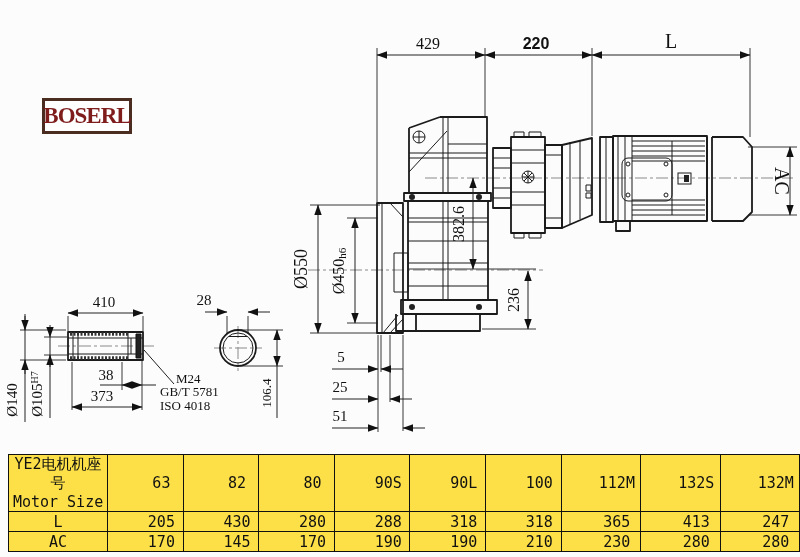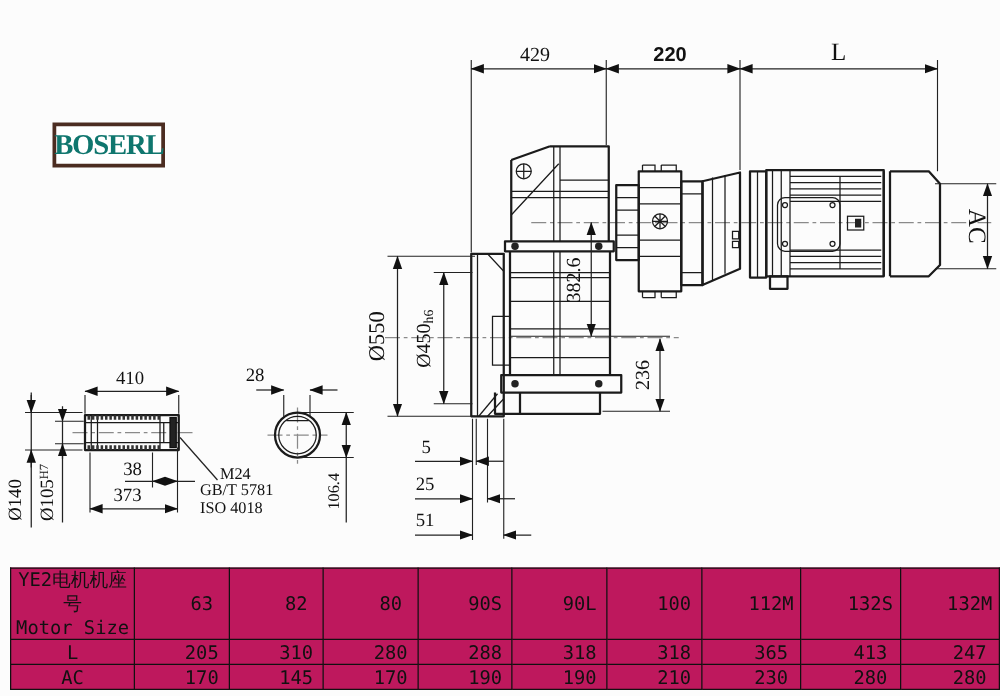--- a/index.html
+++ b/index.html
@@ -1,35 +1,35 @@
 <!DOCTYPE html>
 <html><head>
 <meta charset="utf-8">
 <style>
   html,body{margin:0;padding:0;}
   body{width:800px;height:557px;background:#fff;font-family:"Liberation Sans",sans-serif;}
   #stage{position:relative;width:800px;height:557px;background:#fcfcfc;overflow:hidden;}
   #title{position:absolute;left:3px;top:0px;font-size:26px;font-weight:bold;color:#0a0a0a;letter-spacing:0px;white-space:nowrap;}
   #logo{position:absolute;left:42px;top:98px;width:84px;height:30px;border:3px solid #4b2c21;background:#fff;
         display:flex;align-items:center;justify-content:center;}
-  #logo span{font-family:"Liberation Serif",serif;font-weight:bold;font-size:23px;color:#0f766e;letter-spacing:-1px;}
+  #logo span{font-family:"Liberation Serif",serif;font-weight:bold;font-size:23px;color:#7f1d1d;letter-spacing:-1px;}
   svg{position:absolute;left:0;top:0;}
   svg text{fill:#111;}
   .ds{font-family:"Liberation Serif",serif;font-size:15px;}
   .dm{font-family:"Liberation Serif",serif;font-size:16px;}
   .db{font-family:"Liberation Sans",sans-serif;font-weight:bold;font-size:16px;}
   .dl{font-family:"Liberation Serif",serif;font-size:20px;}
   .dn{font-family:"Liberation Serif",serif;font-size:13px;}
   .o{stroke:#1b1b1b;stroke-width:1.8;fill:none;stroke-linejoin:round;}
   .t{stroke:#1b1b1b;stroke-width:1;fill:none;}
   .e{stroke:#222;stroke-width:0.9;fill:none;}
   .d{stroke:#222;stroke-width:1;fill:none;}
   .cl{stroke:#8a8a8a;stroke-width:1;fill:none;stroke-dasharray:12 3 3 3;}
   .knurl{stroke:#333;stroke-width:3.5;fill:none;stroke-dasharray:2 1.5;}
-  #spec-table{position:absolute;left:8px;top:454px;border-collapse:collapse;table-layout:fixed;background:#be185d;}
+  #spec-table{position:absolute;left:8px;top:454px;border-collapse:collapse;table-layout:fixed;background:#fde047;}
   #spec-table td{border:1.6px solid #111;text-align:center;vertical-align:middle;
       font-family:"DejaVu Sans Mono",monospace;font-size:15px;color:#111;padding:0;height:19px;}
   #spec-table td.hd{height:42px;font-size:15px;line-height:1.25;}
   #spec-table td.lab{width:137px;}
   #spec-table td.c{width:54px;padding-left:32px;}
 </style>
 </head>
 <body>
 
 <div id="stage">
@@ -210,21 +210,21 @@
           <td class="hd c">90S</td>
           <td class="hd c">90L</td>
           <td class="hd c">100</td>
           <td class="hd c">112M</td>
           <td class="hd c">132S</td>
           <td class="hd c">132M</td>
         </tr>
         <tr>
           <td class="lab">L</td>
           <td class="c">205</td>
-          <td class="c">310</td>
+          <td class="c">430</td>
           <td class="c">280</td>
           <td class="c">288</td>
           <td class="c">318</td>
           <td class="c">318</td>
           <td class="c">365</td>
           <td class="c">413</td>
           <td class="c">247</td>
         </tr>
         <tr>
           <td class="lab">AC</td>

